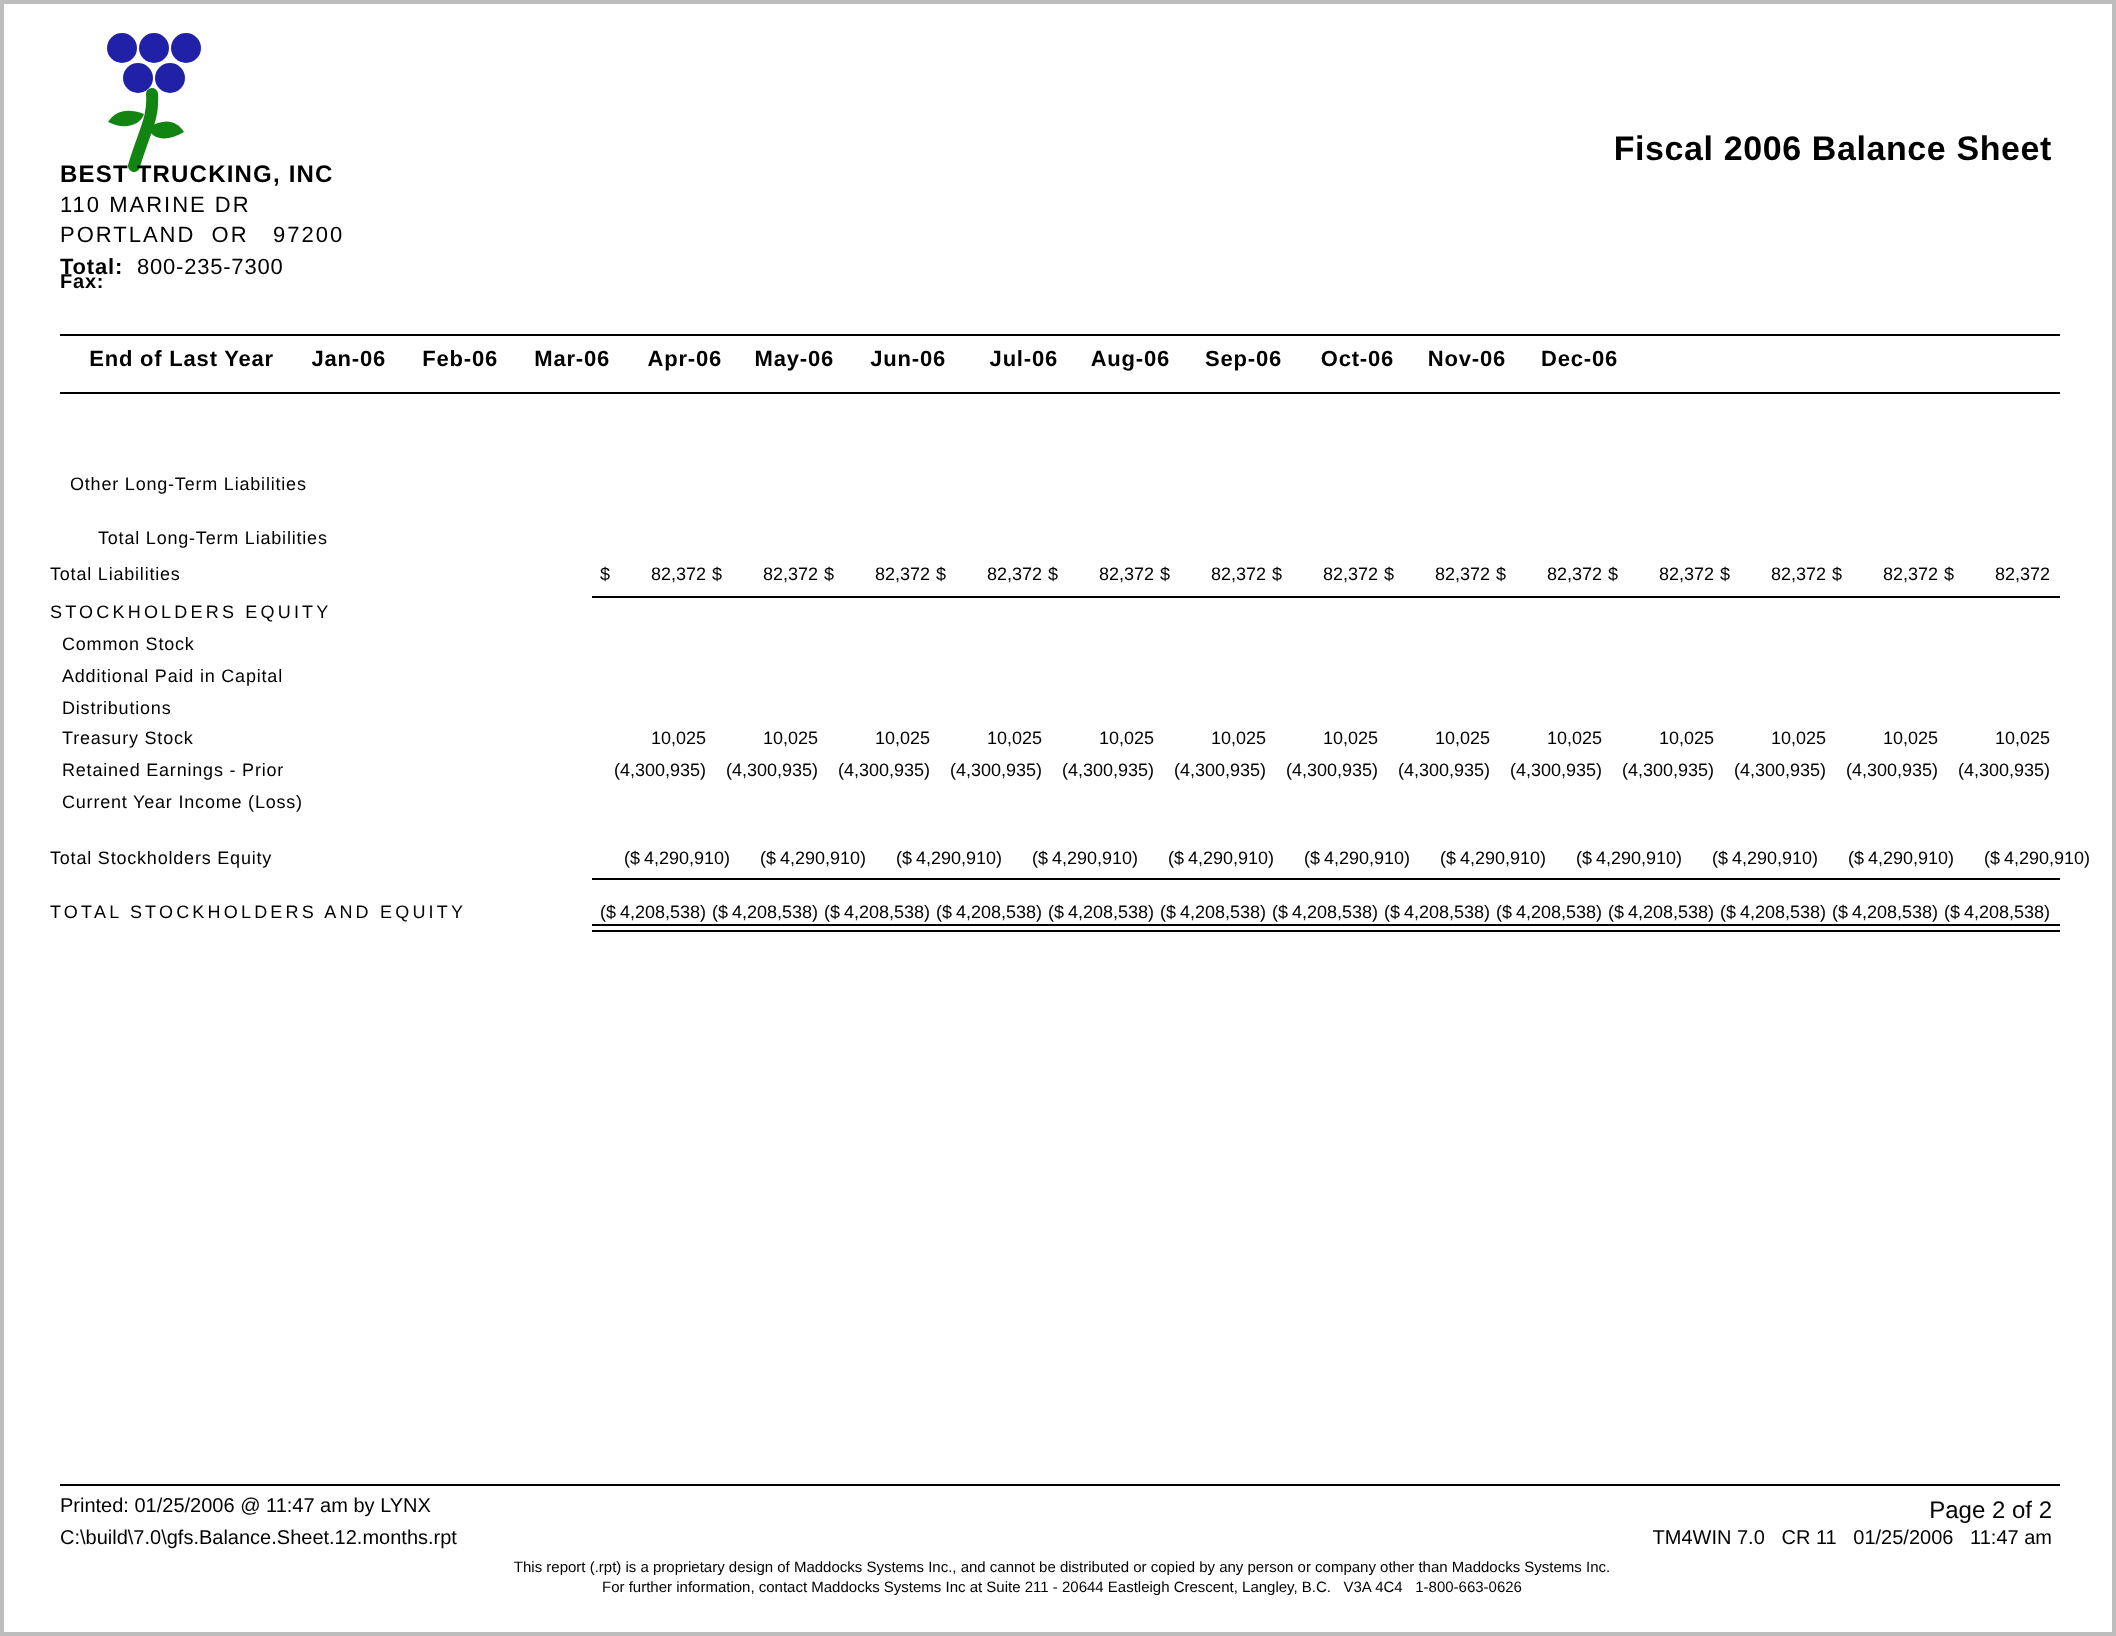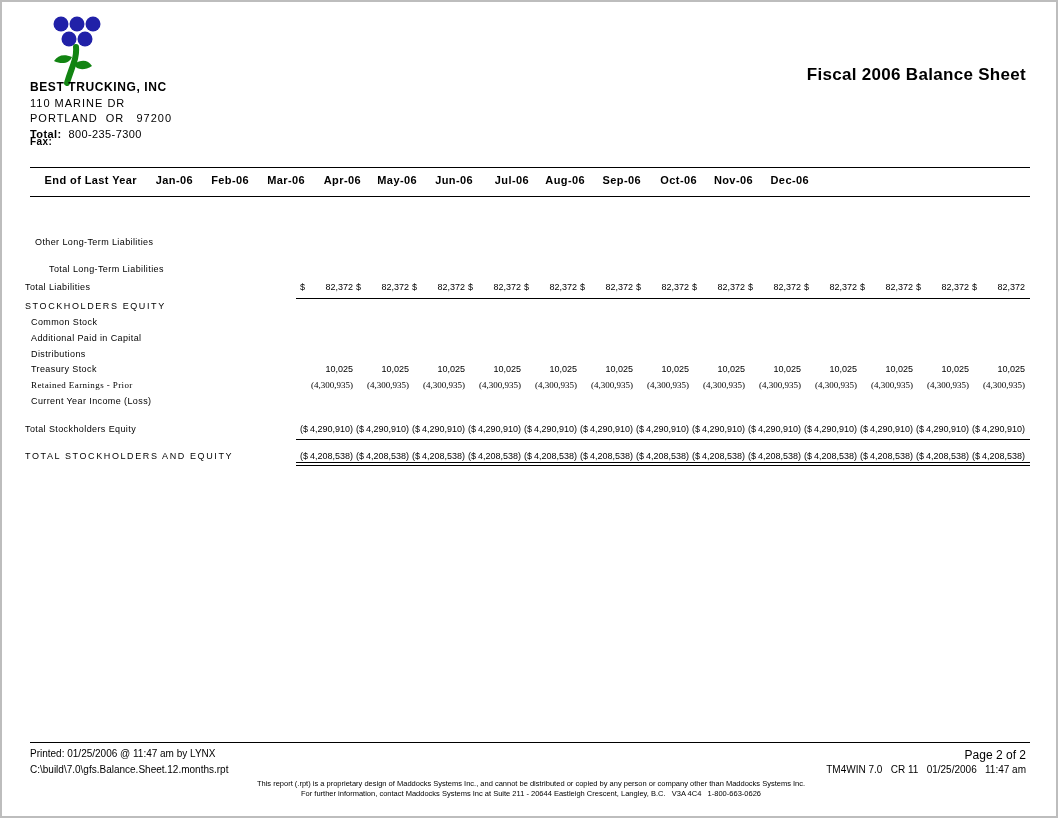--- a/index.html
+++ b/index.html
@@ -29,22 +29,22 @@
     border-top:1px solid #000; border-bottom:1px solid #000; }
   .line-footer { left:28px; top:740px; width:1000px; }
 
   
   .thead { position:absolute; left:28px; top:172px; width:1000px; display:flex; }
   .tbody { position:absolute; left:0; top:0; width:1058px; }
   .trow { position:absolute; left:23px; width:1000px; display:flex; align-items:flex-end;
           font-size:9px; line-height:12px; }
   .trow-0 { top:234px; } .trow-1  { top:261px; } .trow-2  { top:279px; }
   .trow-3 { top:298px; } .trow-4  { top:314px; } .trow-5  { top:330px; }
-  .trow-6 { top:346px; } .trow-7  { top:361px; } .trow-8  { top:377px;font-family:Liberation Serif, serif; }
-  .trow-9 { top:393px; } .trow-10 { top:421px; } .trow-11 { top:448px; }
+  .trow-6 { top:346px; } .trow-7  { top:361px; } .trow-8  { top:377px; }
+  .trow-9 { top:393px; } .trow-10 { top:421px;gap:12px; } .trow-11 { top:448px; }
   .rlabel { width:221px; flex:0 0 221px; font-size:9px; letter-spacing:0.4px; white-space:nowrap; }
   .rlabel.caps { letter-spacing:1.6px; }
   .ind-0 { padding-left:0; } .ind-1 { padding-left:6px; }
   .ind-2 { padding-left:10px; } .ind-3 { padding-left:24px; }
   .cell { width:56px; flex:0 0 56px; text-align:right; white-space:nowrap; }
   .cell.eoly { width:107px; flex:0 0 107px; }
   .cell.hdr { font-size:11px; font-weight:bold; letter-spacing:0.4px; }
   .cell.pair { display:flex; justify-content:space-between; padding-left:3px; }
   .cell.pair.eoly { padding-left:54px; }
 

